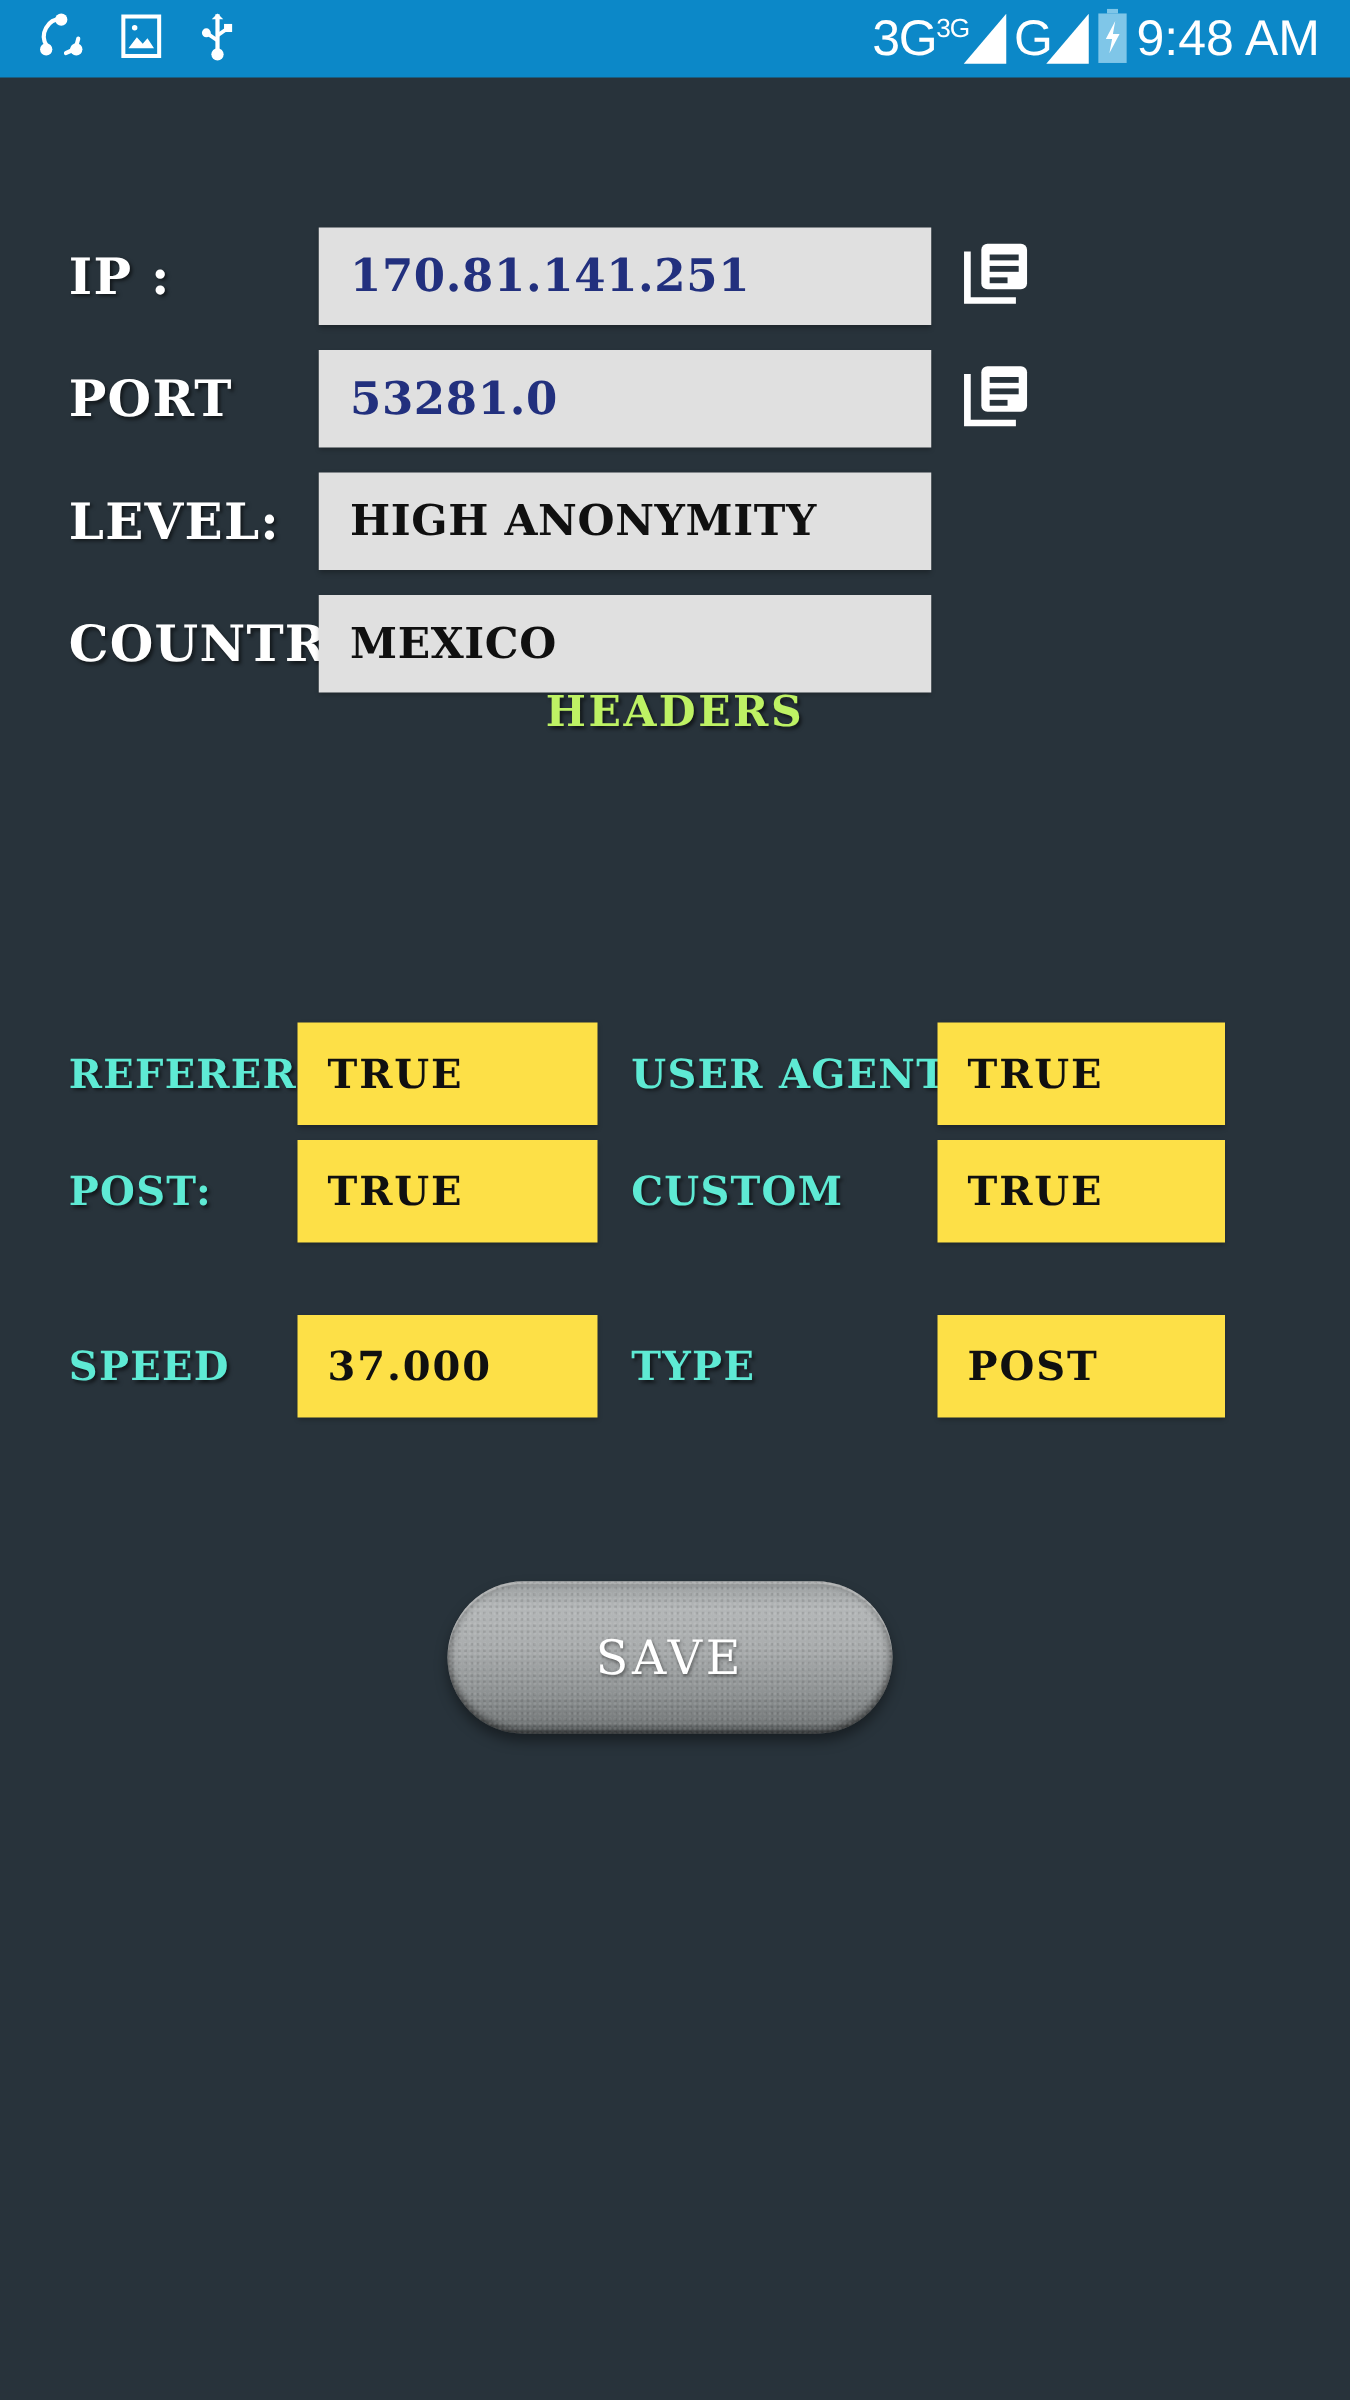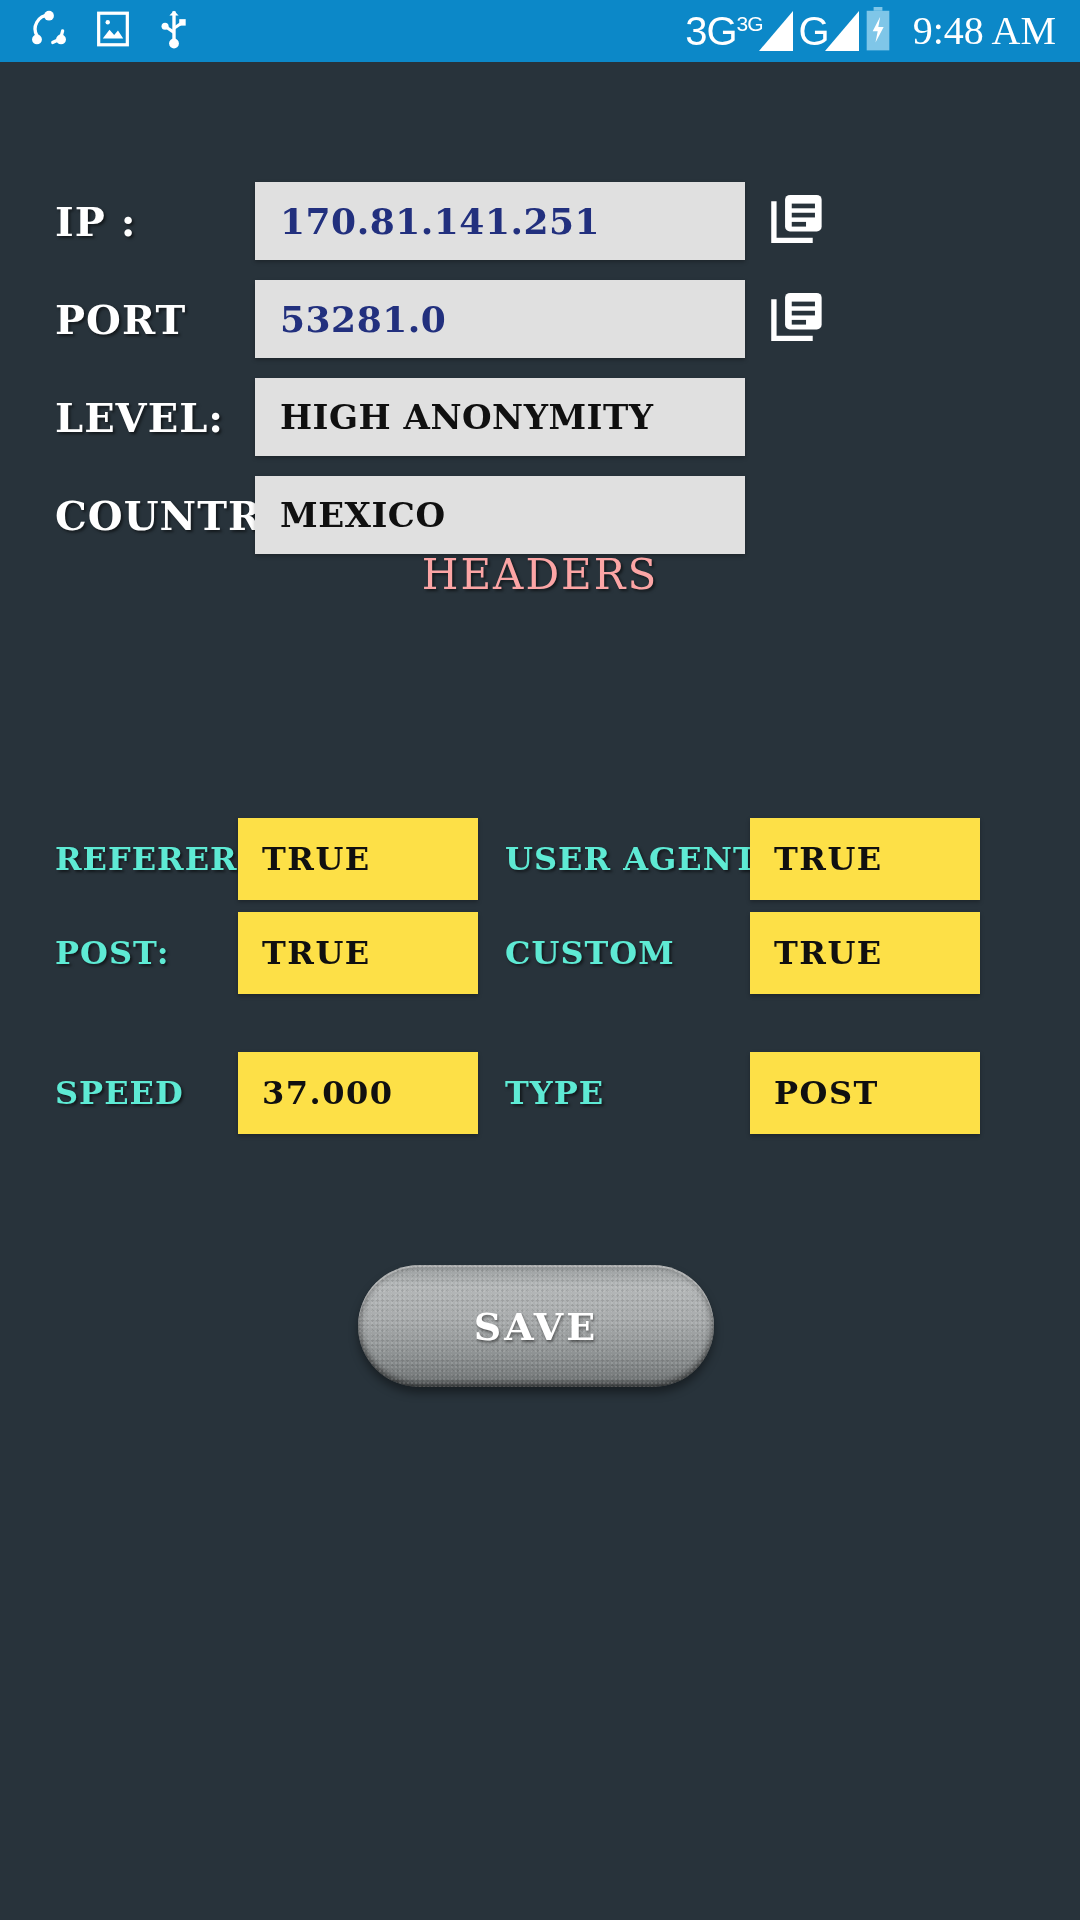--- a/index.html
+++ b/index.html
@@ -50,24 +50,24 @@
   }
   .sig-tri {
     width: 0; height: 0;
     border-left: 34px solid transparent;
     border-bottom: 40px solid #ffffff;
     margin-left: -4px;
     margin-right: 6px;
   }
   .clock {
     color: #ffffff;
-    font-family: Liberation Serif, serif;
+    font-family: Liberation Sans, sans-serif;
     font-size: 40px;
     line-height: 1;
-    margin-left: 22px;
+    margin-left: 6px;
   }
 
   
   .content {
     position: absolute;
     top: 62px; left: 0;
     width: 928px;
     height: 1858px;
   }
 
@@ -120,24 +120,24 @@
     display: flex; align-items: center; justify-content: center;
     cursor: pointer;
   }
 
   
   .headers-title {
     position: absolute;
     top: 488px; left: 0;
     width: 1080px;
     text-align: center;
-    color: #fca5a5;
-    font-family: "DejaVu Serif", serif;
-    font-weight: normal;
-    font-size: 42px;
+    color: #bef264;
+    font-family: "DejaVu Serif", serif;
+    font-weight: bold;
+    font-size: 34px;
     letter-spacing: 2px;
     text-shadow: 2px 2px 3px rgba(0,0,0,.55);
   }
 
   
   .hgrid { position: absolute; left: 0; top: 0; width: 1080px; }
   .hrow { position: absolute; left: 0; width: 1080px; height: 82px; }
 
   .hrow .hlbl {
     position: absolute;
@@ -223,21 +223,21 @@
       radial-gradient(rgba(0,0,0,.10) 1px, transparent 1.2px);
     background-size: 4px 4px, 5px 5px;
     background-position: 0 0, 2px 3px;
     pointer-events: none;
   }
   .save-btn .save-text {
     position: relative;
     z-index: 2;
     color: #ffffff;
     font-family: "DejaVu Serif", serif;
-    font-weight: bold;
+    font-weight: normal;
     font-size: 38px;
     letter-spacing: 3px;
     text-shadow: 1px 2px 3px rgba(0,0,0,.45);
   }
 </style>
 </head>
 <body>
 
 <div class="statusbar">
   <div class="sb-left">

